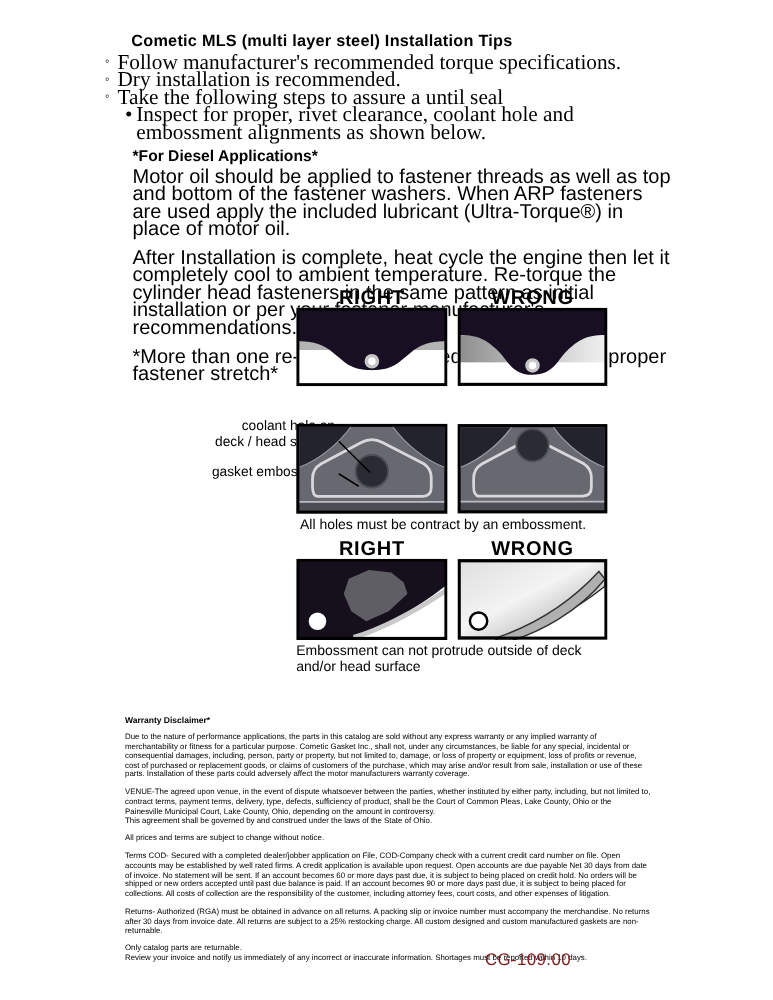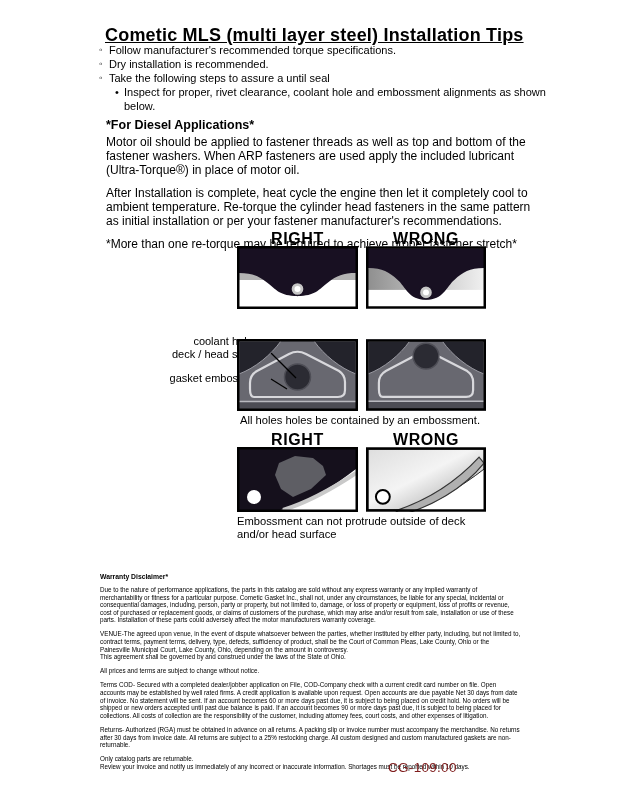--- a/index.html
+++ b/index.html
@@ -3,31 +3,31 @@
 <meta charset="utf-8">
 <style>
   * { margin:0; padding:0; box-sizing:border-box; }
   html,body { background:#ffffff; }
   .page {
     position:relative; width:618px; height:800px; background:#ffffff;
     font-family:"Liberation Sans", sans-serif; color:#000; overflow:hidden;
   }
   .abs { position:absolute; }
 
-  .title { left:105px; top:25px; font-size:18px; font-weight:bold;
-           text-decoration:underline; letter-spacing:.2px; }
+  .title { left:105px; top:25px; font-size:13px; font-weight:bold;
+           letter-spacing:.2px; }
 
-  .bullets { left:99px; top:43px; width:448px; font-size:11px; }
+  .bullets { left:84px; top:43px; width:448px; font-size:17px;font-family:Liberation Serif, serif; }
   .b-row { display:flex; line-height:14px; }
   .b-row::before { content:"\25E6"; width:10px; flex:0 0 10px; font-size:10px; }
   .sb-row { display:flex; line-height:14px; margin-left:16px; }
   .sb-row::before { content:"\2022"; width:9px; flex:0 0 9px; }
 
   .diesel-h { left:106px; top:118px; font-size:12.5px; font-weight:bold;text-align:right; }
-  .diesel-p { left:106px; top:135px; width:434px; font-size:12px; }
+  .diesel-p { left:106px; top:135px; width:434px; font-size:16px; }
   .diesel-p p { line-height:14px; }
   .diesel-p p + p { margin-top:9px; }
 
   .dg-head { font-size:16px; font-weight:600; letter-spacing:.6px; text-align:center; }
   .panel { line-height:0; }
   .panel svg { display:block; }
   .caption { font-size:11.2px; line-height:13px; }
   .pre { white-space:pre-line; }
 
   .lead-label { font-size:11px; line-height:12.5px; text-align:right; width:138px; }
@@ -128,21 +128,21 @@
       <circle cx="60.5" cy="17" r="13" fill="#2b2b33" stroke="#4e4e56" stroke-width="1.5"></circle>
       <rect x="1.25" y="1.25" width="118.5" height="69.5" fill="none" stroke="#000" stroke-width="2.5"></rect>
     </svg>
   </div>
 
   <svg class="abs" style="left:0;top:330px;pointer-events:none" width="618" height="100">
     <line x1="271" y1="23" x2="296" y2="48" stroke="#000" stroke-width="1.2"></line>
     <line x1="271" y1="49" x2="287" y2="59" stroke="#000" stroke-width="1.2"></line>
   </svg>
 
-  <div class="abs caption" style="left:240px;top:414px;width:300px">All holes holes be contained by an embossment.</div>
+  <div class="abs caption" style="left:240px;top:414px;width:300px">All holes must be contract by an embossment.</div>
 
   <div class="abs dg-head" style="left:237px;top:431px;width:121px">RIGHT</div>
   <div class="abs dg-head" style="left:366px;top:431px;width:120px">WRONG</div>
 
   <div class="abs panel" style="left:237px;top:447px">
     <svg width="121" height="65" viewBox="0 0 121 65">
       <rect width="121" height="65" fill="#fff"></rect>
       <path d="M2,2 H119 V22 C96,40 70,55 44,63 L2,63 Z" fill="#15101c"></path>
       <path d="M119,26 C95,42 72,55 46,63" fill="none" stroke="#c9c9c9" stroke-width="4"></path>
       <path d="M42,16 L58,9 L76,11 L86,19 L89,28 L74,42 L56,50 L44,42 L38,28 Z" fill="#5e5e64"></path>

